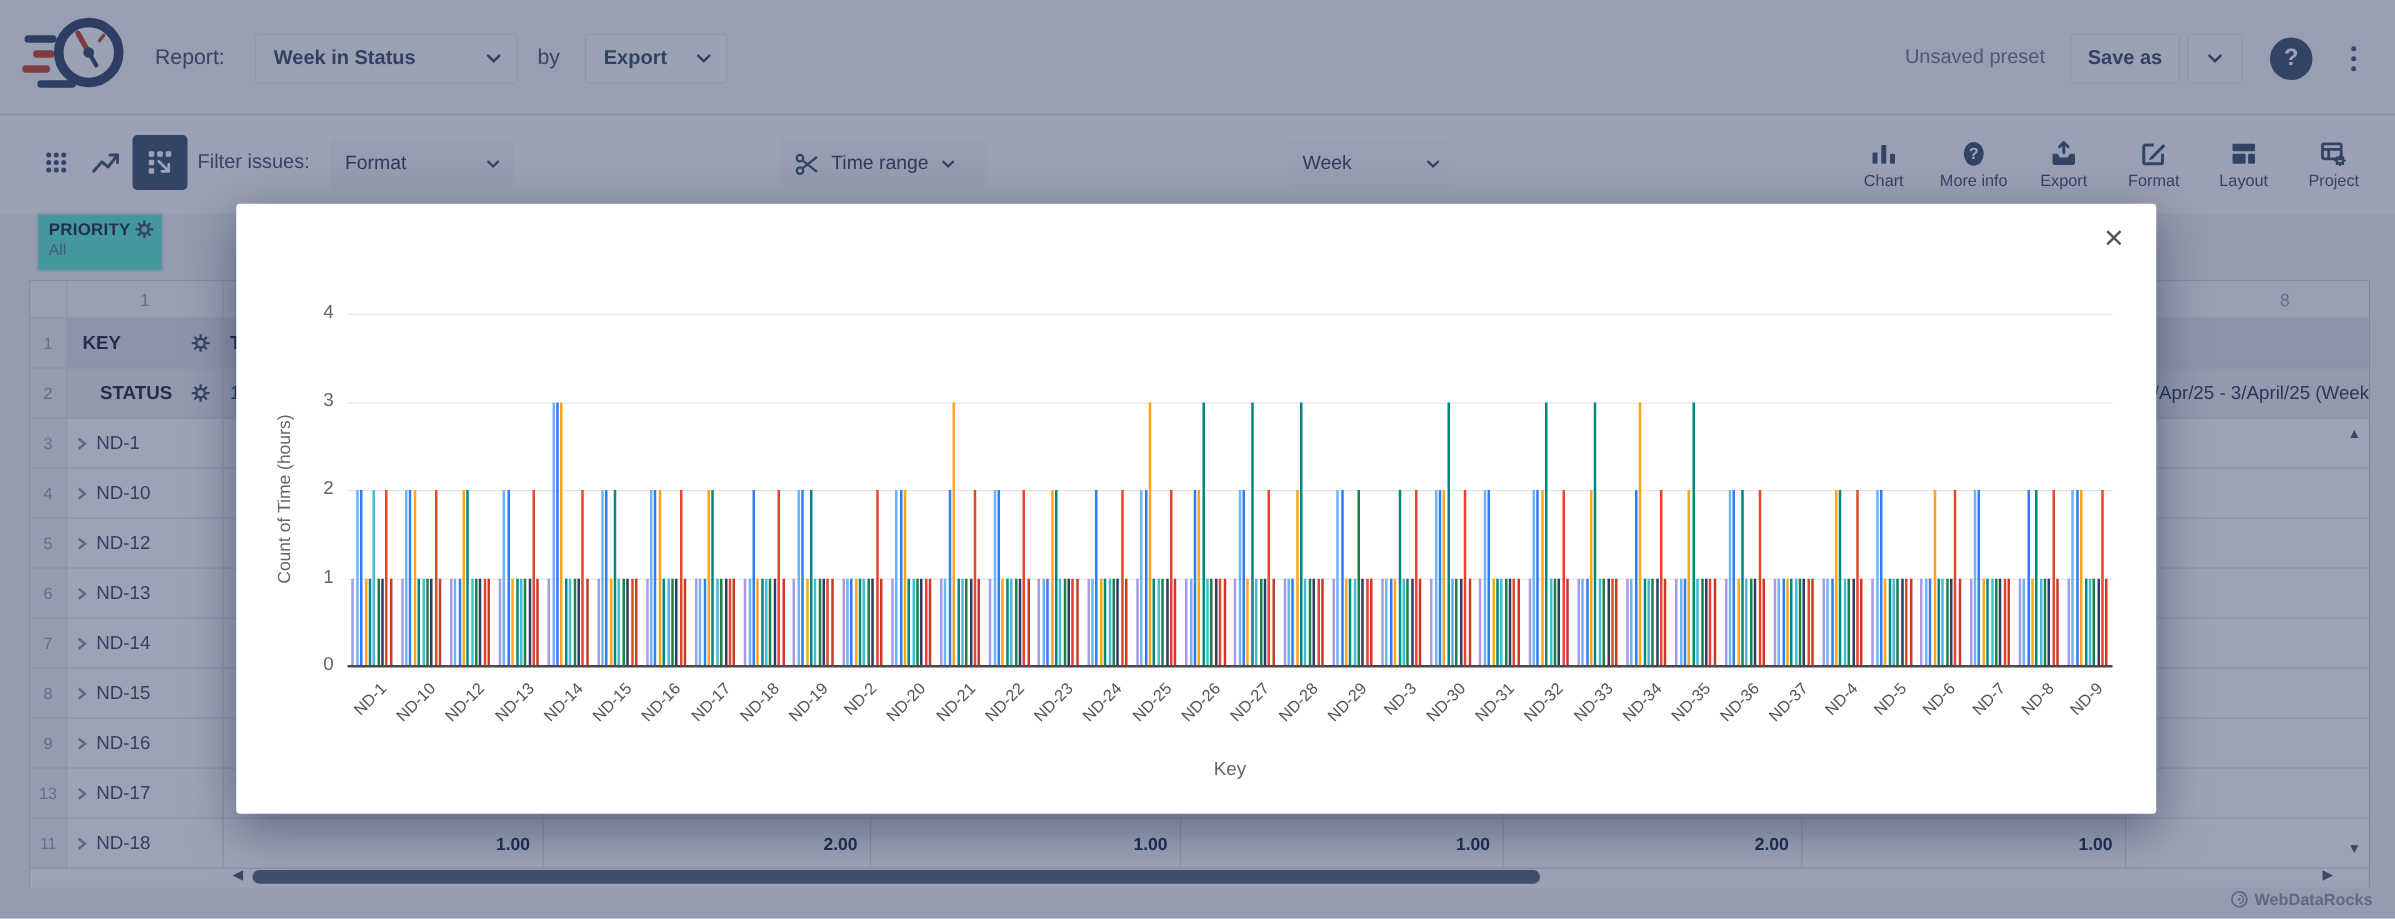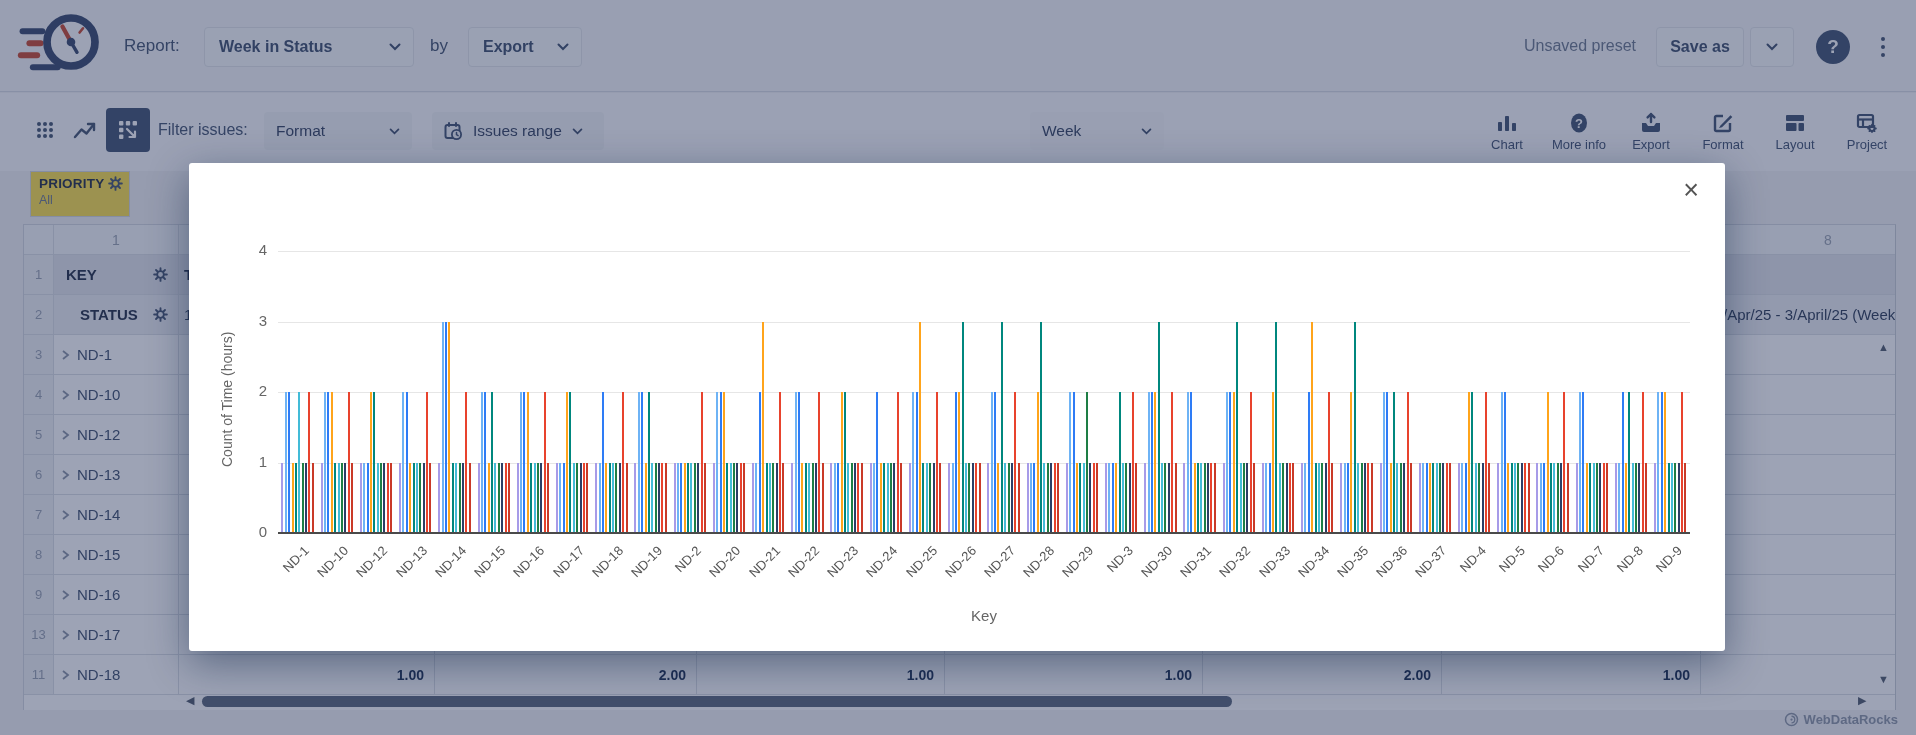--- a/index.html
+++ b/index.html
@@ -33,21 +33,21 @@
   .tbar-label { position:absolute; top:28px; font-size:16px; color:#42526E; }
   .pill { position:absolute; top:19px; height:38px; background:#F3F4F6; border-radius:4px; display:flex;
           align-items:center; gap:10px; padding:0 12px; cursor:pointer; }
   .pill .val { font-size:15.5px; color:#33425F; font-weight:700; white-space:nowrap; }
   .actions { position:absolute; right:18px; top:10px; display:flex; gap:10px; }
   .actbtn { width:62px; height:58px; display:flex; flex-direction:column; align-items:center; justify-content:center;
             gap:3px; cursor:pointer; border-radius:4px; }
   .actbtn .lbl { font-size:13px; color:#3F506F; white-space:nowrap; }
 
   
-  .filtercell { position:absolute; left:30px; top:171px; width:100px; height:46px; background:#fde047;
+  .filtercell { position:absolute; left:30px; top:171px; width:100px; height:46px; background:#5eead4;
                 border:1px solid #D4D8DE; padding:4px 6px 0 8px; }
   .filtercell .f1 { display:flex; align-items:center; justify-content:space-between; }
   .filtercell .fname { font-size:13.5px; font-weight:700; color:#1F2B43; letter-spacing:.2px; }
   .filtercell .fval { font-size:12.5px; color:#6B778C; margin-top:2px; }
   #pivot-grid { position:absolute; left:23px; top:224px; width:1873px; height:486px; overflow:hidden;
                 border-left:1px solid #D4D8DE; border-right:1px solid #C7CCD4; border-top:1px solid #D4D8DE; background:#fff; }
   .prow { display:flex; width:1932px; }
   .c { border-right:1px solid #DADEE3; border-bottom:1px solid #DADEE3; overflow:hidden; display:flex; align-items:center; }
   .c.center { justify-content:center; }
   .colnum { background:#F6F7F9; color:#9AA3B0; font-size:14px; }
@@ -171,29 +171,29 @@
         <path d="M11 11l8 8M19 19v-5.5M19 19h-5.5" fill="none" stroke="#FFFFFF" stroke-width="2.2" stroke-linecap="round"></path>
       </svg>
     </div>
     <span class="tbar-label" style="left:158px">Filter issues:</span>
     <div class="pill" style="left:264px; width:148px">
       <span class="val" style="flex:1; font-weight:400">Format</span>
       <svg width="11" height="7" viewBox="0 0 12 8">
           <path d="M1.5 1.5L6 6l4.5-4.5" fill="none" stroke="#3C4E6B" stroke-width="2" stroke-linecap="round"></path>
         </svg>
     </div>
-    <div class="pill" style="left:432px; width:172px">
+    <div class="pill" style="left:624px; width:166px">
       <svg width="19" height="19" viewBox="0 0 19 19">
-        <rect x="1.5" y="3" width="14" height="13" rx="2" fill="none" stroke="#3F506F" stroke-width="2"></rect>
-        <line x1="5" y1="1" x2="5" y2="4" stroke="#3F506F" stroke-width="2" stroke-linecap="round"></line>
-        <line x1="12" y1="1" x2="12" y2="4" stroke="#3F506F" stroke-width="2" stroke-linecap="round"></line>
-        <circle cx="12.5" cy="12.5" r="4.6" fill="#F3F4F6" stroke="#3F506F" stroke-width="1.8"></circle>
-        <path d="M12.5 10.5v2.2l1.6 1" fill="none" stroke="#3F506F" stroke-width="1.5" stroke-linecap="round"></path>
+        <g transform="rotate(90 9.5 9.5)" stroke="#3F506F" stroke-width="1.8" fill="none" stroke-linecap="round">
+          <circle cx="4.5" cy="15" r="2.6"></circle>
+            <circle cx="14.5" cy="15" r="2.6"></circle>
+          <path d="M6.3 13L15 2M12.7 13L4 2"></path>
+        </g>
       </svg>
-      <span class="val" style="font-weight:400">Issues range</span>
+      <span class="val" style="font-weight:400">Time range</span>
       <svg width="11" height="7" viewBox="0 0 12 8">
           <path d="M1.5 1.5L6 6l4.5-4.5" fill="none" stroke="#3C4E6B" stroke-width="2" stroke-linecap="round"></path>
         </svg>
     </div>
     <div class="pill" style="left:1030px; width:134px; background:#F7F8FA">
       <span class="val" style="flex:1; font-weight:400">Week</span>
       <svg width="11" height="7" viewBox="0 0 12 8">
           <path d="M1.5 1.5L6 6l4.5-4.5" fill="none" stroke="#3C4E6B" stroke-width="2" stroke-linecap="round"></path>
         </svg>
     </div>

